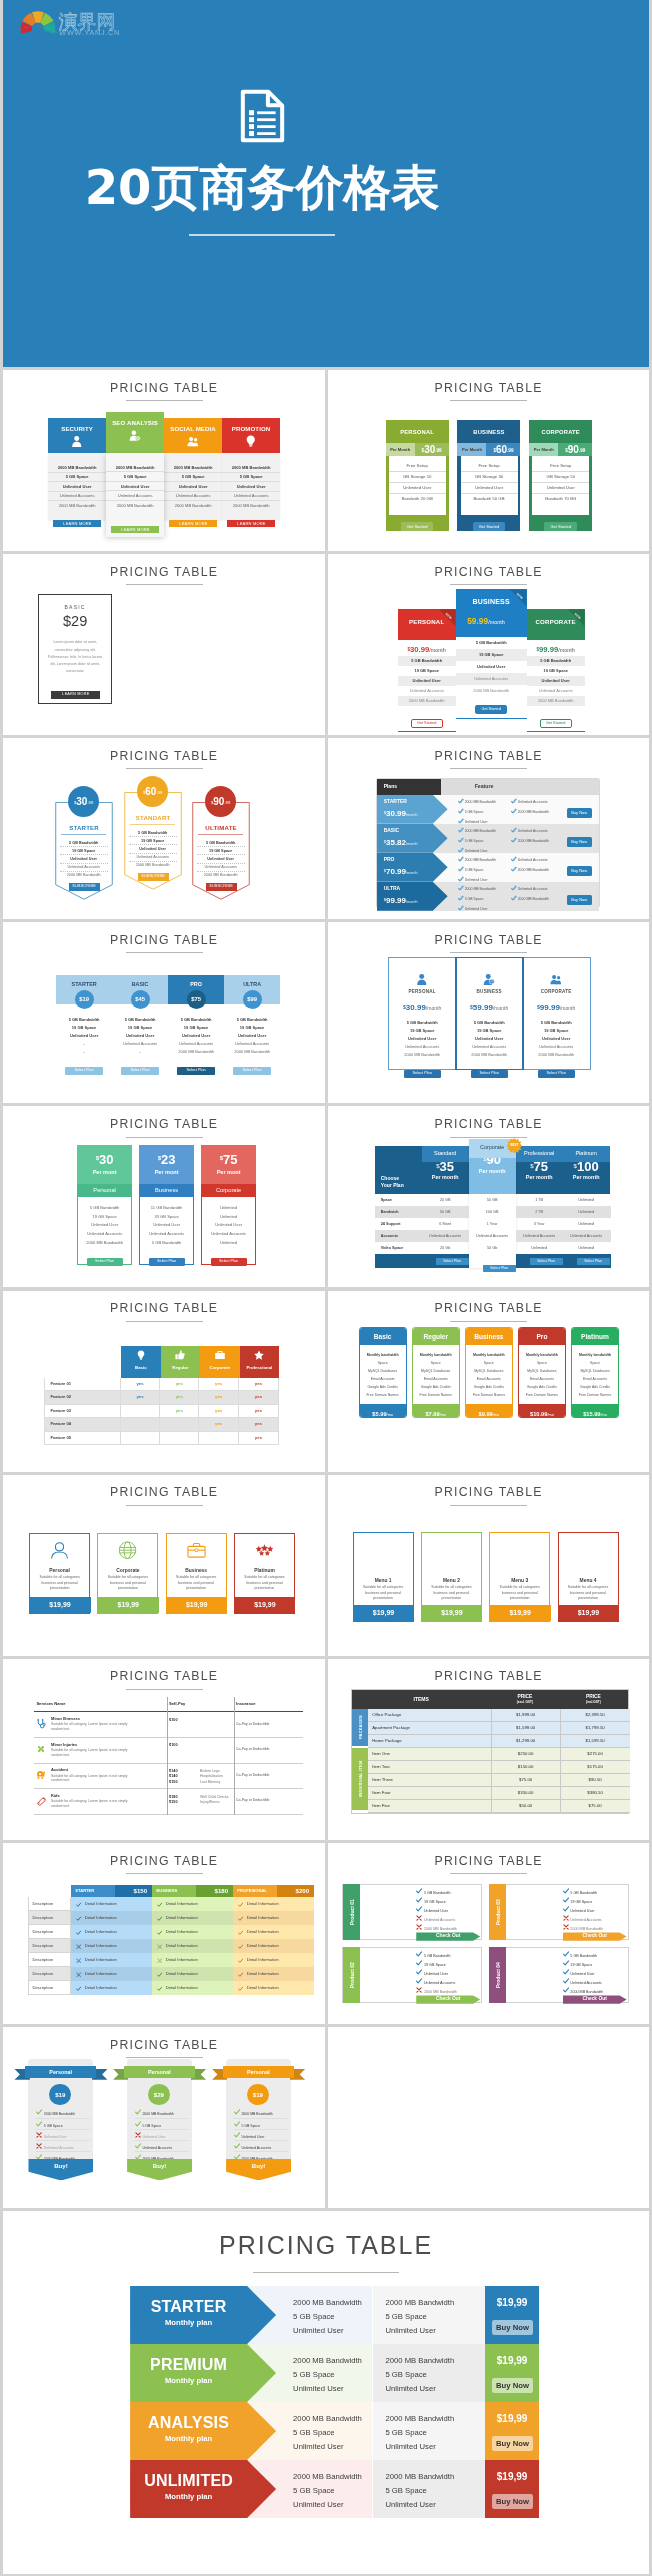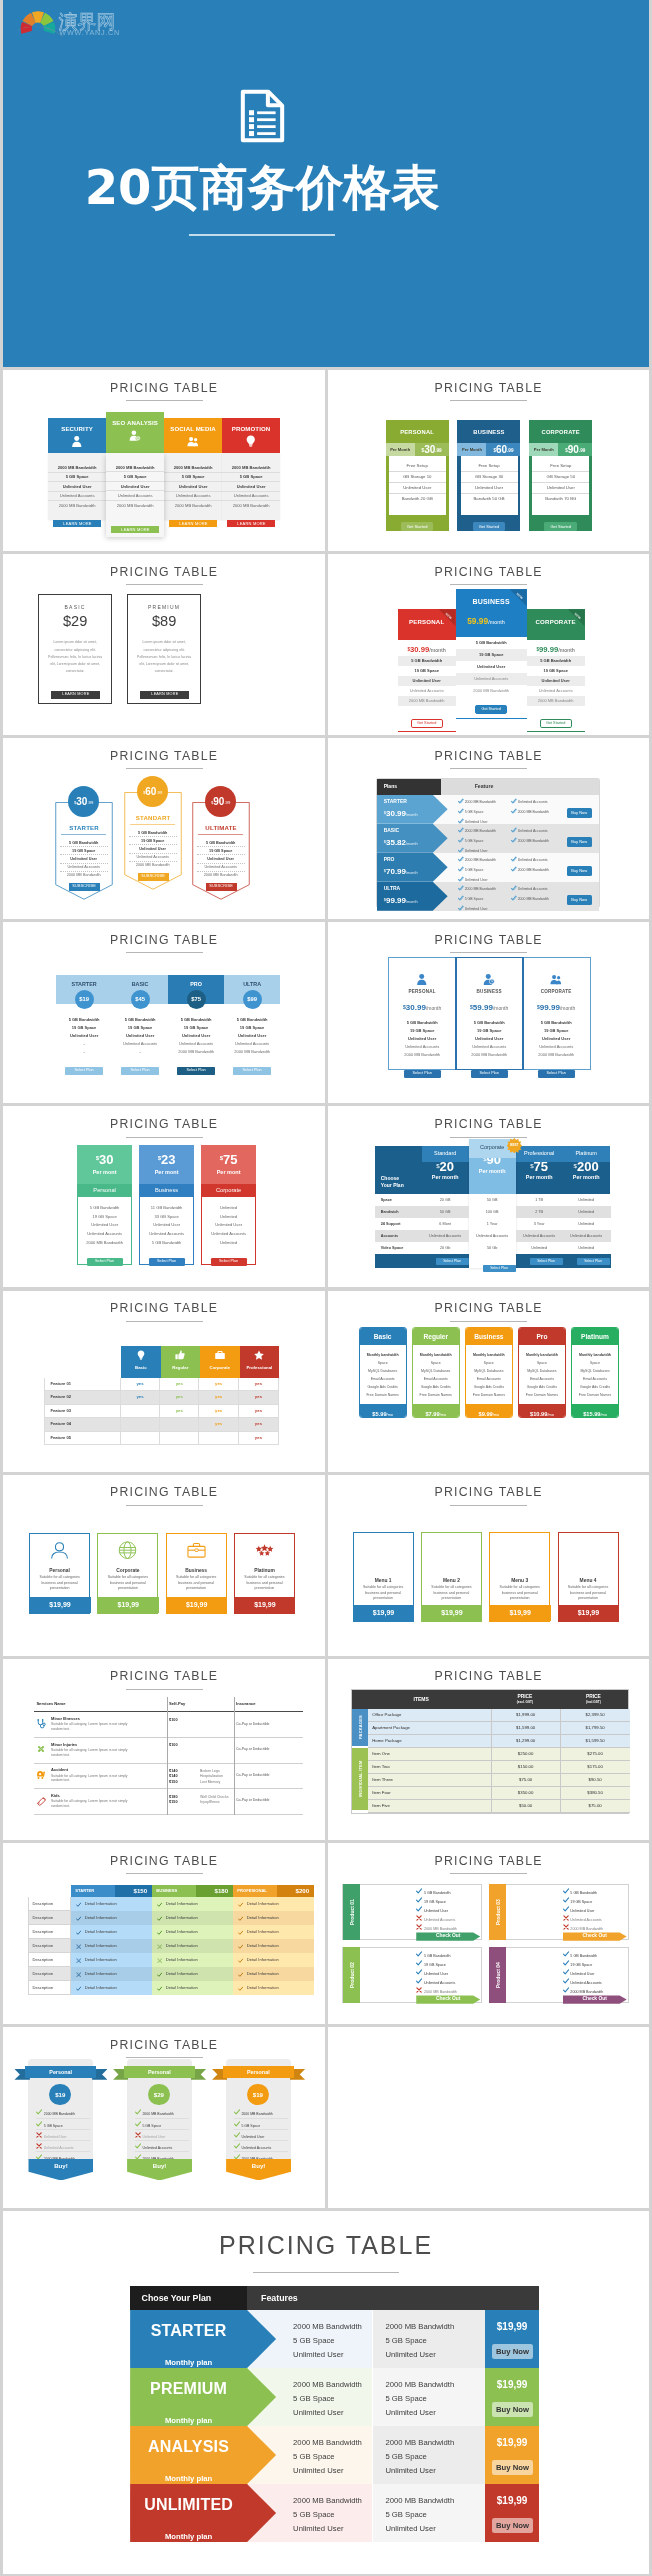--- a/index.html
+++ b/index.html
@@ -337,21 +337,21 @@
 .slFull .prule{width:146px;margin-top:12.3px;}
 .s20{position:absolute;left:127px;top:75px;width:409px;}
 .s20hd{height:24px;display:flex;}
 .s20h1{width:117px;background:#1d1d1d;color:#fff;font-size:8.8px;font-weight:bold;line-height:24px;padding-left:11.5px;box-sizing:border-box;}
 .s20h2{flex:1;background:#3a3a3a;color:#fff;font-size:8.8px;font-weight:bold;line-height:24px;padding-left:14px;box-sizing:border-box;}
 .s20r{height:58px;position:relative;}
 .s20r .s20c2{background:#ececec;}
 .s20r:nth-child(odd) .s20c2{background:#f5f5f5;}
 .s20ar{position:absolute;left:0;top:0;width:146px;height:58px;clip-path:polygon(0 0,117px 0,146px 50%,117px 100%,0 100%);color:#fff;z-index:3;}
 .s20n{font-size:16px;font-weight:bold;padding:12.3px 0 0 0;letter-spacing:0.2px;text-align:center;width:117px;}
-.s20s{font-size:7.7px;margin-top:18px;text-align:center;width:117px;font-weight:bold;}
+.s20s{font-size:7.7px;margin-top:2px;text-align:center;width:117px;font-weight:bold;}
 .s20c1{position:absolute;left:117px;top:0;width:125px;height:58px;padding:10px 0 0 46px;box-sizing:border-box;}
 .s20c2{position:absolute;left:243px;top:0;width:113px;height:58px;padding:10px 0 0 12.3px;box-sizing:border-box;}
 .s20c1 div,.s20c2 div{font-size:7.7px;color:#3c3c3c;line-height:14px;}
 .s20pr{position:absolute;right:0;top:0;width:54px;height:58px;line-height:34px;text-align:center;color:#fff;font-size:10px;font-weight:bold;}
 .s20bn{position:absolute;right:6.1px;top:34px;width:41px;height:15.4px;line-height:15.4px;text-align:center;color:#333;font-size:7.7px;font-weight:bold;border-radius:2.3px;background-blend-mode:screen;}
 
 </style>
 </head>
 <body>
 
@@ -542,26 +542,20 @@
         <div class="sl slide-3">
           <div class="ptitle">PRICING TABLE</div>
           <div class="prule"></div>
           <div class="s3">
             <div class="s3c">
   <div class="s3n">BASIC</div>
   <div class="s3p">$29</div>
   <div class="s3t">Lorem ipsum dolor sit amet, consectetur adipiscing elit. Pellenevnunc felis, In luctus lacinia elit, Lorem ipsum dolor sit amet, consectatur.</div>
   <div class="s3btn">LEARN MORE</div>
 </div>
-            <div class="s3c">
-  <div class="s3n">PREMIUM</div>
-  <div class="s3p">$89</div>
-  <div class="s3t">Lorem ipsum dolor sit amet, consectetur adipiscing elit. Pellenevnunc felis, In luctus lacinia elit, Lorem ipsum dolor sit amet, consectatur.</div>
-  <div class="s3btn">LEARN MORE</div>
-</div>
           </div>
         </div>
       </div>
       <div class="cell">
         <div class="sl slide-4">
           <div class="ptitle">PRICING TABLE</div>
           <div class="prule"></div>
           <div class="s4">
             <div class="s4c">
   <div class="s4h" style="background:#d9332b">
@@ -994,36 +988,36 @@
       </div>
       <div class="cell">
         <div class="sl slide-10">
           <div class="ptitle">PRICING TABLE</div>
           <div class="prule"></div>
           <div class="s10">
   <div class="s10left"><span>Choose</span><br><span>Your Plan</span></div>
   <div class="s10cols">
               <div class="s10h">
                 <div class="s10hn">Standard</div>
-                <div class="s10hp"><i>$</i><b>20</b></div>
+                <div class="s10hp"><i>$</i><b>35</b></div>
                 <div class="s10hm">Per month</div>
               </div>
               <div class="s10h hl">
                 <div class="s10hn">Corporate</div>
                 <div class="s10hp"><i>$</i><b>90</b></div>
                 <div class="s10hm">Per month</div>
               </div>
               <div class="s10h">
                 <div class="s10hn">Professional</div>
                 <div class="s10hp"><i>$</i><b>75</b></div>
                 <div class="s10hm">Per month</div>
               </div>
               <div class="s10h">
                 <div class="s10hn">Platinum</div>
-                <div class="s10hp"><i>$</i><b>200</b></div>
+                <div class="s10hp"><i>$</i><b>100</b></div>
                 <div class="s10hm">Per month</div>
               </div>
             </div>
   <div class="s10badge">BEST</div>
   <div class="s10hlcol"></div>
   <div class="s10rows">
               <div class="s10r">
                 <span class="s10l">Space</span>
                 <span class="s10v">20 GB</span>
                 <span class="s10v">50 GB</span>
@@ -1774,24 +1768,20 @@
         </div>
       </div>
       <div class="cell"></div>
     </div>
 <div class="row">
       <div class="cell cellFull">
         <div class="sl slFull slide-20">
           <div class="ptitle">PRICING TABLE</div>
           <div class="prule"></div>
           <div class="s20">
-  <div class="s20hd">
-    <span class="s20h1">Chose Your Plan</span>
-    <span class="s20h2">Features</span>
-  </div>
             <div class="s20r">
   <div class="s20ar" style="background:#2980b9">
     <div class="s20n">STARTER</div>
     <div class="s20s">Monthly plan</div>
   </div>
   <div class="s20c1" style="background:#eef4f9">
                 <div>2000 MB Bandwidth</div>
                 <div>5 GB Space</div>
                 <div>Unlimited User</div>
               </div>

